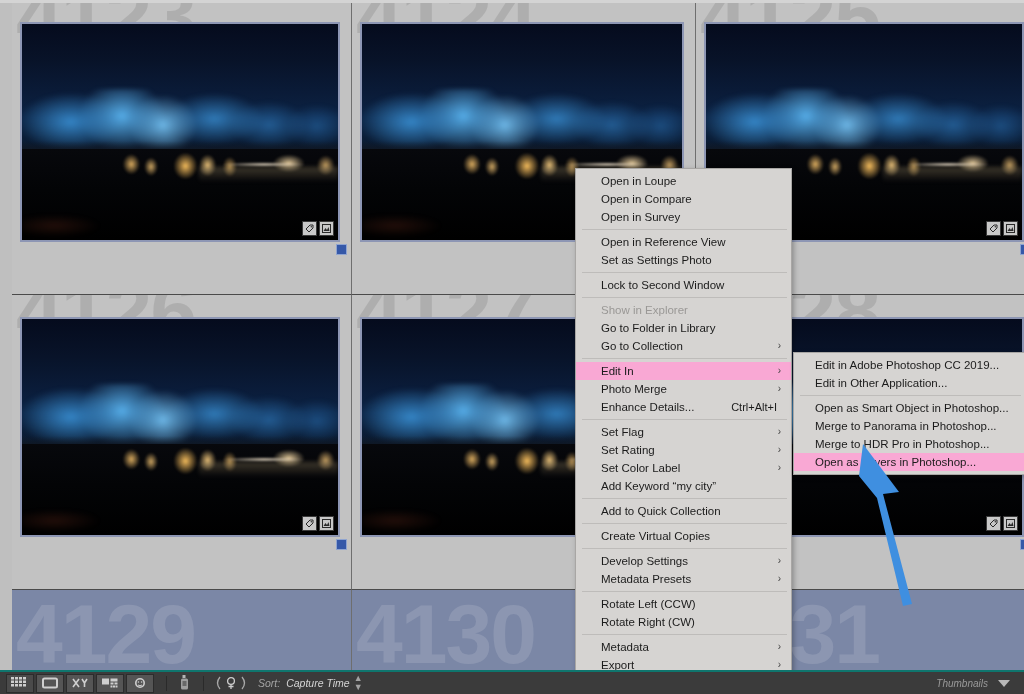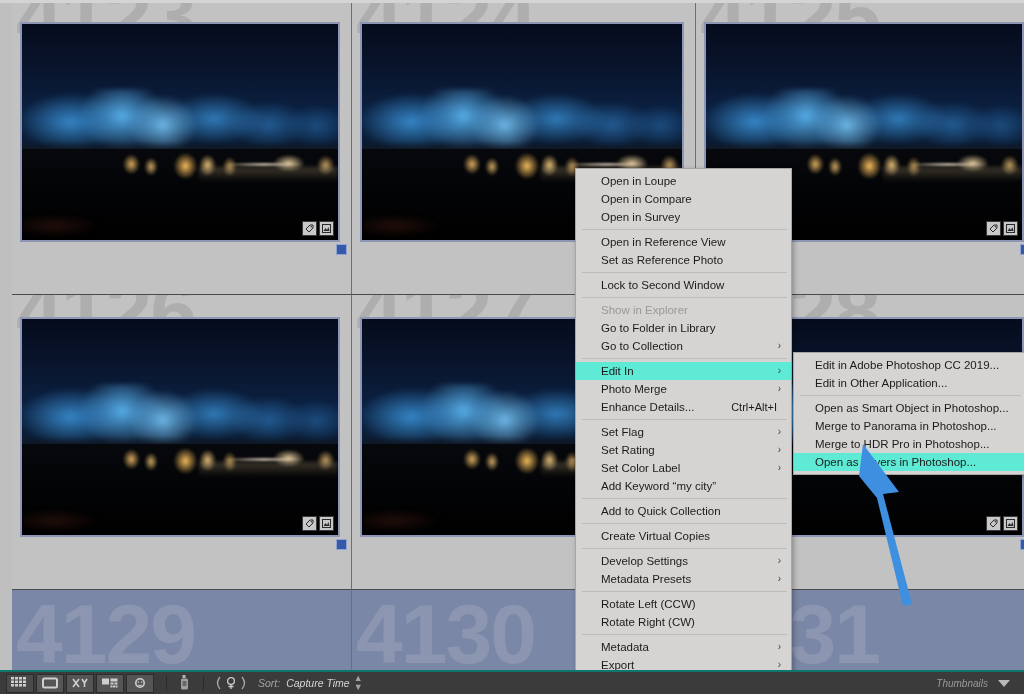--- a/index.html
+++ b/index.html
@@ -207,21 +207,21 @@
   }
   .mi .arrow {
     position: absolute;
     right: 10px;
     top: 0;
     line-height: 18px;
     font-size: 10px;
     color: #444;
   }
   .mi.disabled { color: #9a9896; }
-  .mi.hl { background: #5eead4; }
+  .mi.hl { background: #f9a8d4; }
   .msep {
     height: 1px;
     margin: 3px 4px 3px 6px;
     background: #bebcba;
   }
 
   
   #submenu {
     position: absolute;
     left: 793px;
@@ -517,21 +517,21 @@
         <span class="lbl">Open in Compare</span>
       </div>
       <div class="mi">
         <span class="lbl">Open in Survey</span>
       </div>
       <div class="msep"></div>
       <div class="mi">
         <span class="lbl">Open in Reference View</span>
       </div>
       <div class="mi">
-        <span class="lbl">Set as Reference Photo</span>
+        <span class="lbl">Set as Settings Photo</span>
       </div>
       <div class="msep"></div>
       <div class="mi">
         <span class="lbl">Lock to Second Window</span>
       </div>
       <div class="msep"></div>
       <div class="mi disabled">
         <span class="lbl">Show in Explorer</span>
       </div>
       <div class="mi">

